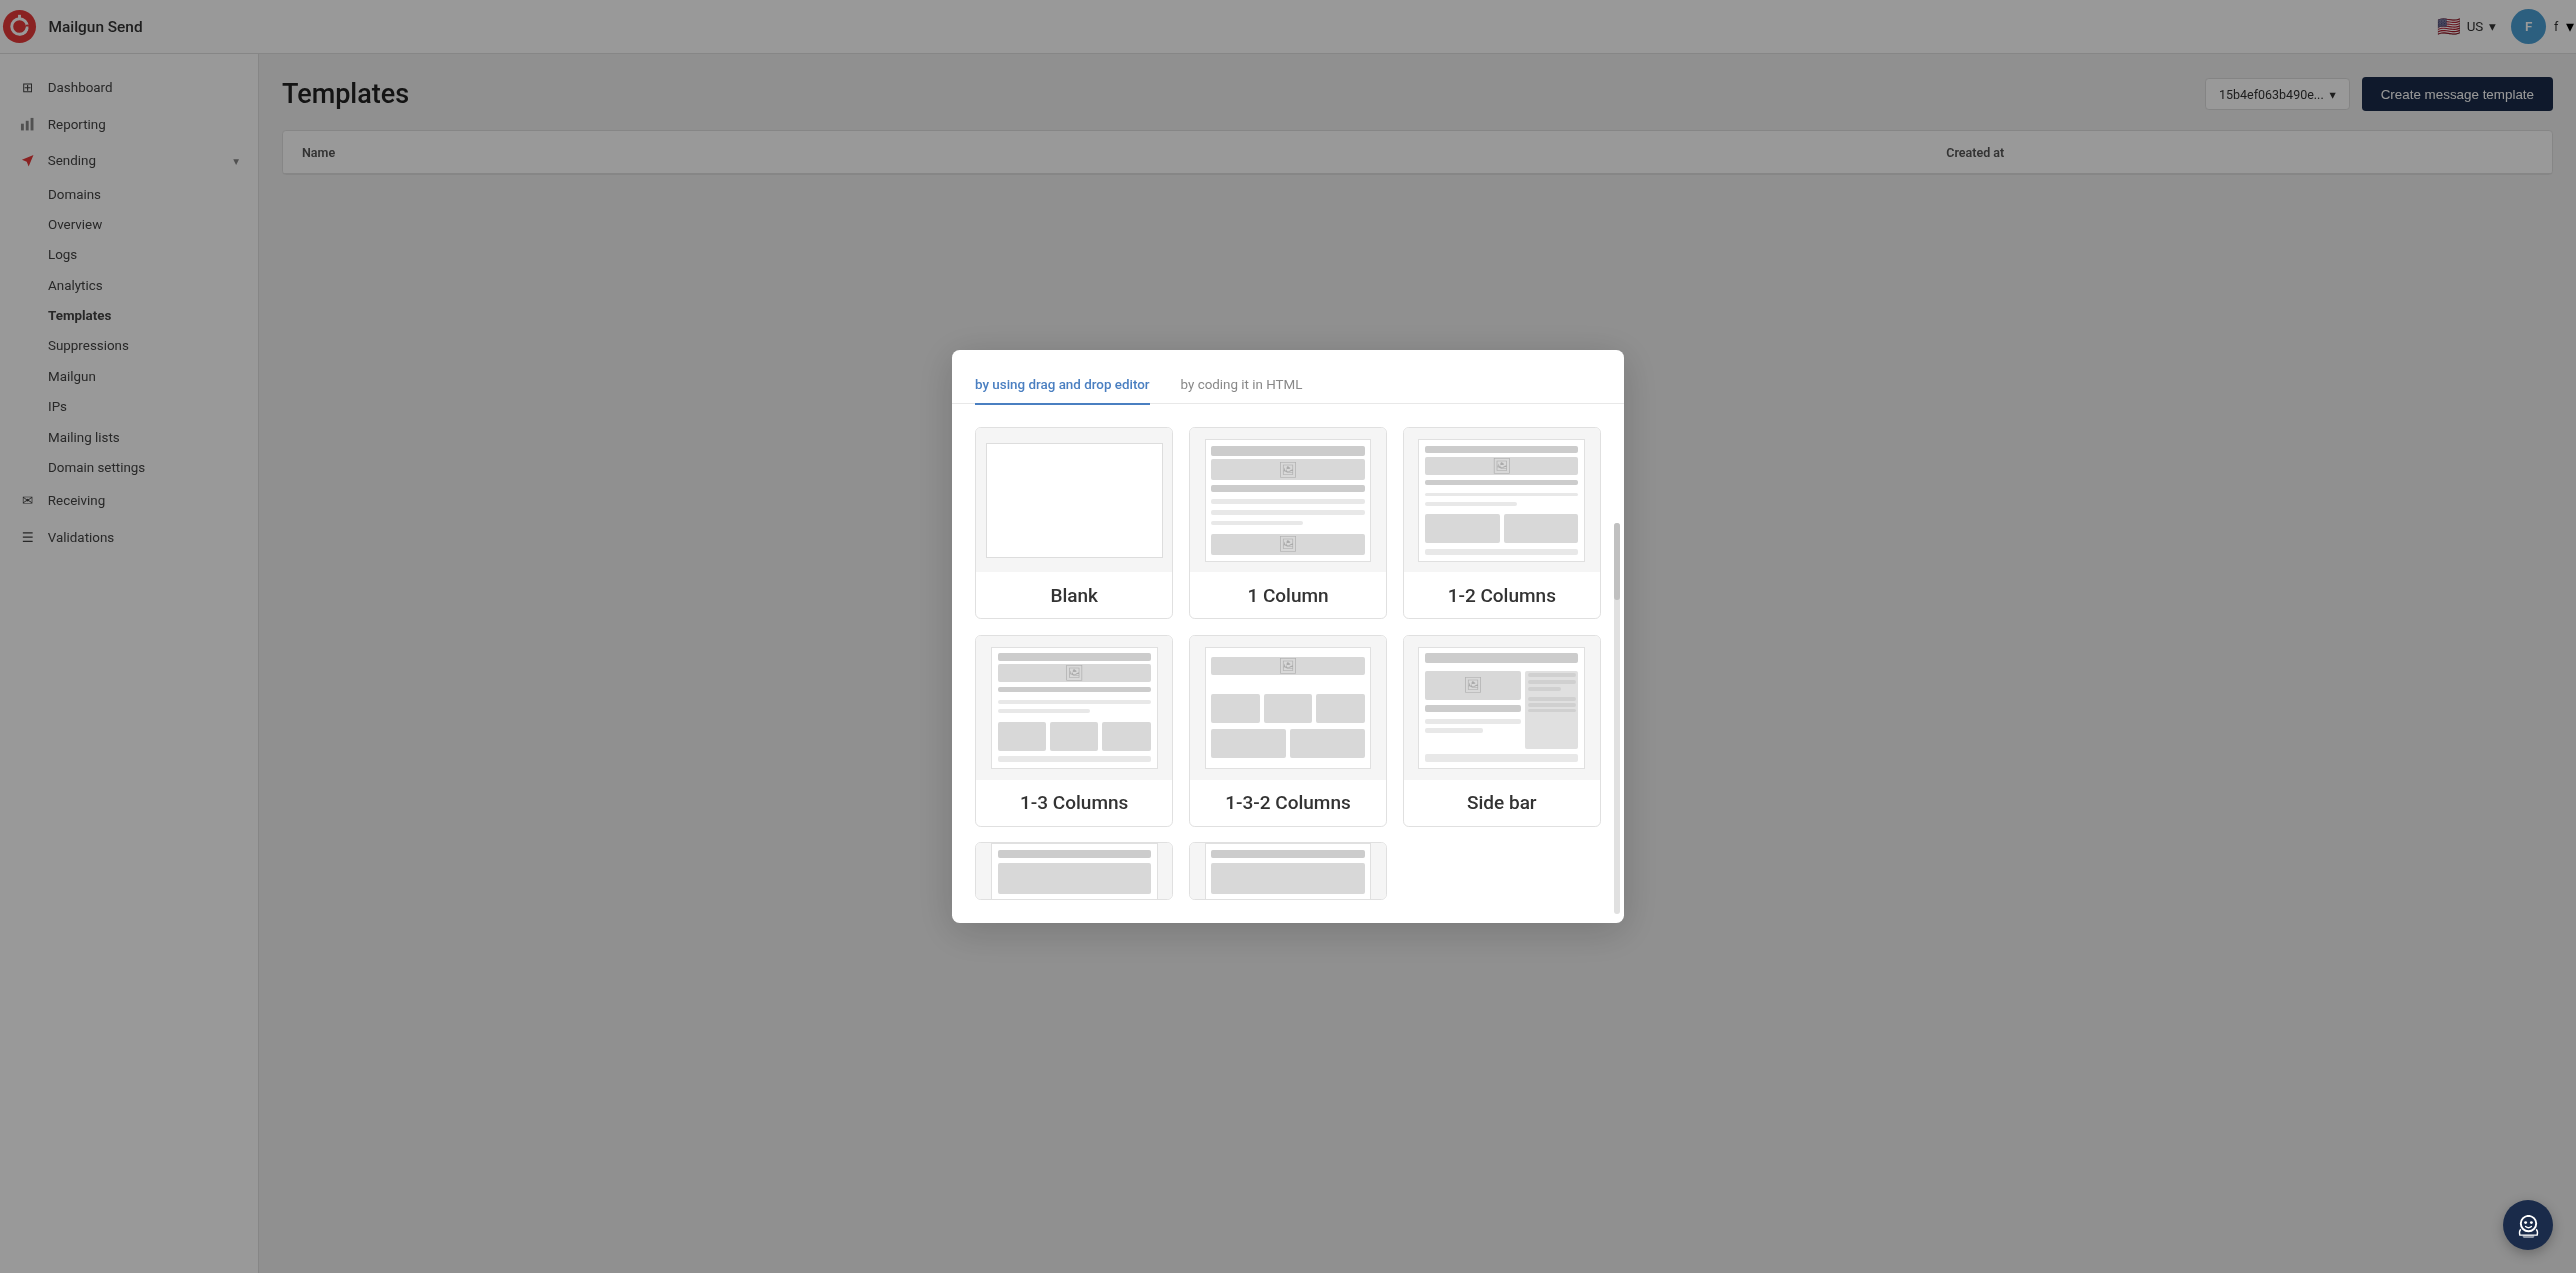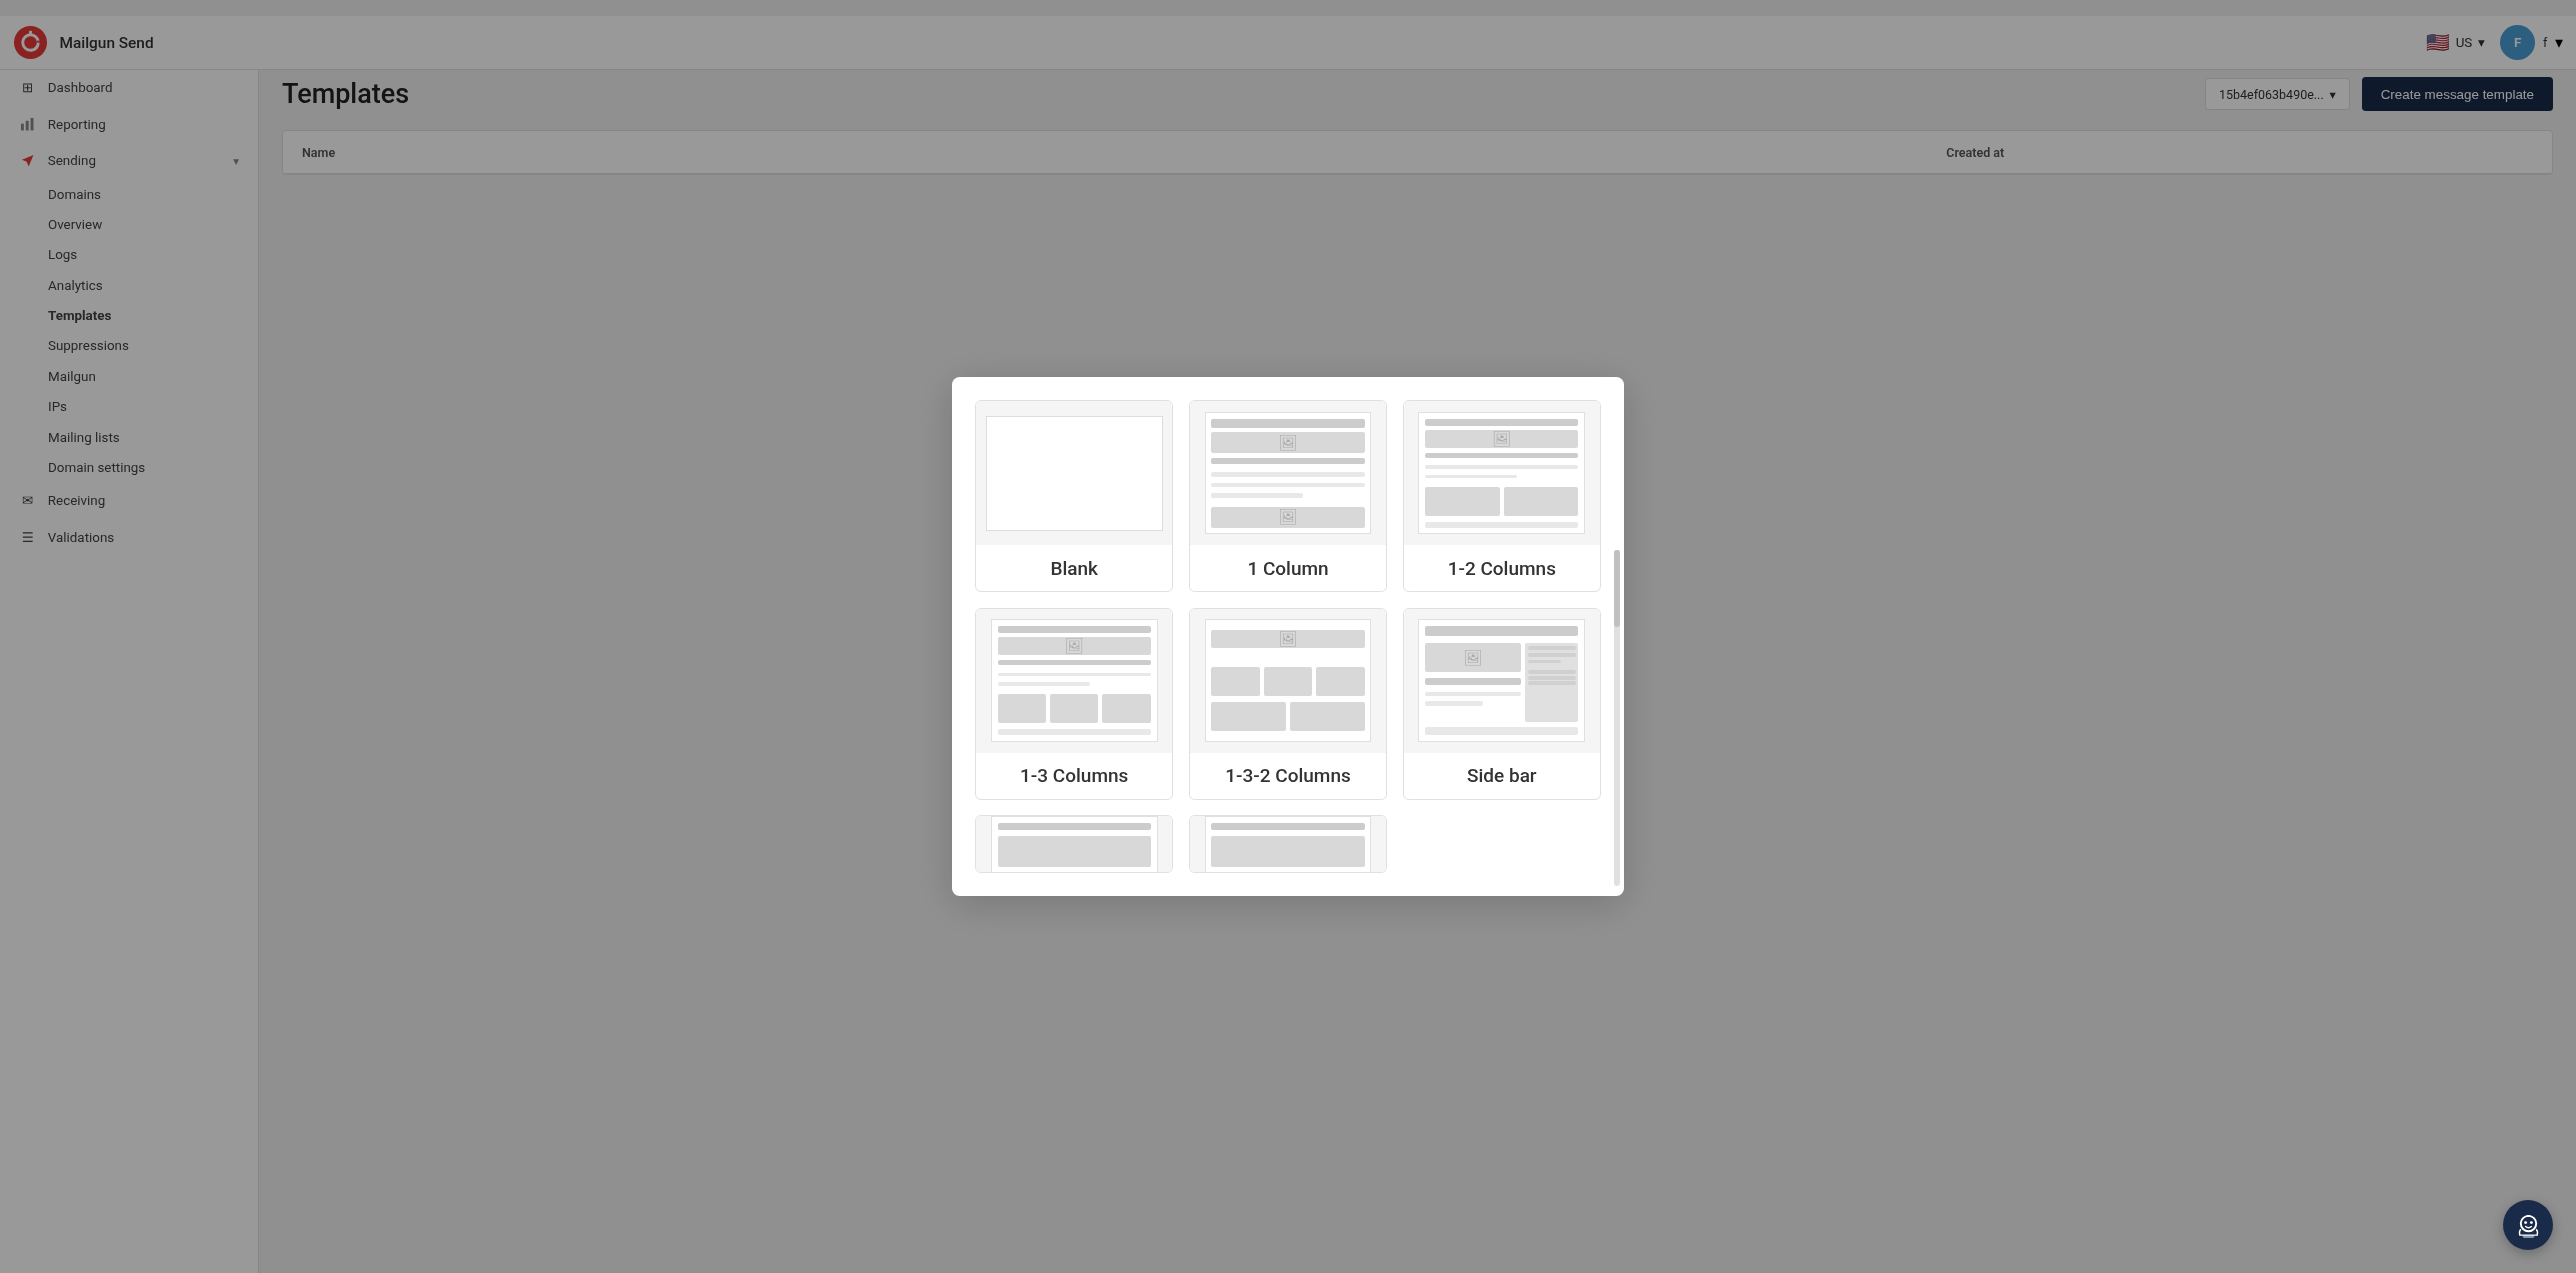--- a/index.html
+++ b/index.html
@@ -1,21 +1,21 @@
 <!DOCTYPE html>
 <html><head>
   <meta charset="utf-8">
   <style>
     * { box-sizing: border-box; margin: 0; padding: 0; }
     body { font-family: -apple-system, BlinkMacSystemFont, 'Segoe UI', Roboto, sans-serif; background: #f0f0f0; height: 100vh; overflow: hidden; }
 
     
     .top-nav {
       display: flex; align-items: center; height: 54px; background: #fff;
-      border-bottom: 1px solid #e0e0e0; padding: 0 13px; position: fixed; top: 16px; left: 0; right: 0; z-index: 100;
+      border-bottom: 1px solid #e0e0e0; padding: 0 2px; position: fixed; top: 0; left: 0; right: 0; z-index: 100;
     }
     .top-nav-logo { display: flex; align-items: center; gap: 11.5px; width: 250px; }
     .logo-icon { width: 35px; height: 35px; }
     .app-name { font-size: 15.4px; font-weight: 500; color: #333; }
     .top-nav-right { display: flex; align-items: center; gap: 15.4px; margin-left: auto; }
     .lang-selector { display: flex; align-items: center; gap: 5.8px; cursor: pointer; font-size: 13.4px; color: #333; }
     .flag { font-size: 19px; }
     .user-avatar { width: 35px; height: 35px; border-radius: 50%; background: #4a9fd4; display: flex; align-items: center; justify-content: center; color: #fff; font-weight: 600; font-size: 13.4px; cursor: pointer; }
     .user-info { display: flex; align-items: center; gap: 7.7px; cursor: pointer; }
     .user-name { font-size: 12.5px; color: #333; }
@@ -241,20 +241,24 @@
     <div class="table-header">
       <span class="col-name">Name</span>
       <span class="col-created">Created at</span>
     </div>
   </div>
 </main>
 
 <div class="overlay">
   <div class="modal" style="position:relative;">
 
+    <div class="modal-tabs">
+      <div class="modal-tab active">by using drag and drop editor</div>
+      <div class="modal-tab">by coding it in HTML</div>
+    </div>
 
     <div class="modal-body">
       <div class="template-grid">
 
         <div class="template-card">
           <div class="template-preview">
             <div class="preview-blank"></div>
           </div>
           <div class="template-label">Blank</div>
         </div>

